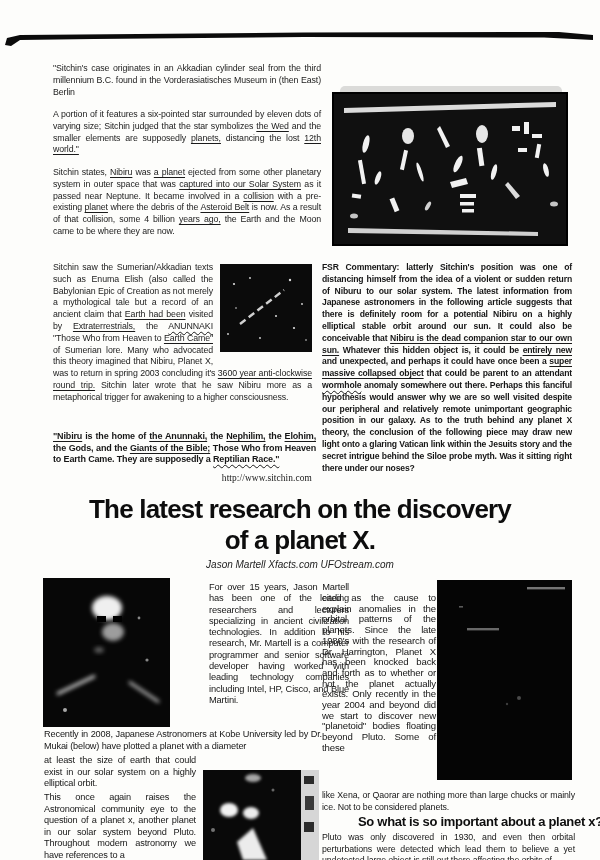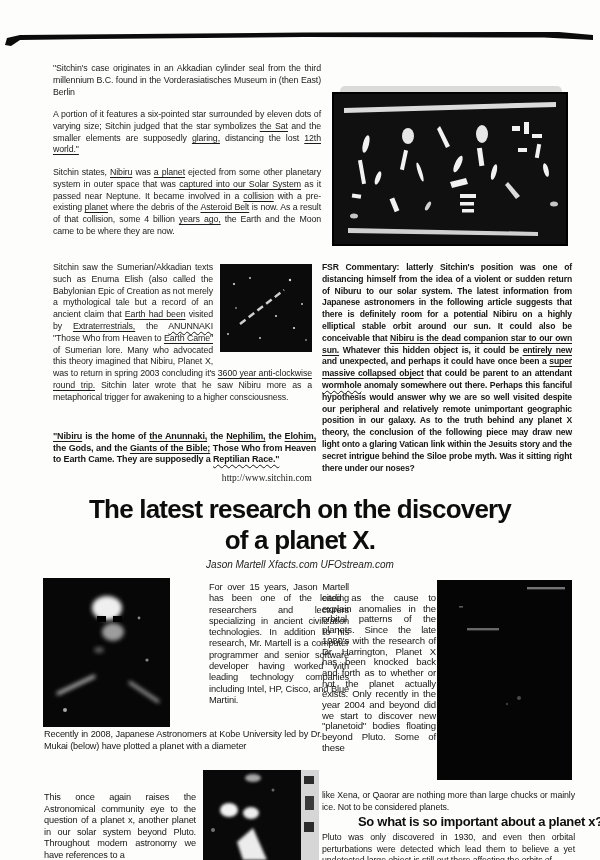--- a/index.html
+++ b/index.html
@@ -27,21 +27,21 @@
 <body>
 
 <div id="page">
 
   <svg class="abs" style="left:4px;top:28px;" width="592" height="20" viewBox="0 0 592 20">
     <path d="M1 17 L3 10 L16 7 L300 4.5 L555 4 L589 7 L589 12 L540 9.5 L300 9 L90 11 L16 12 L7 18 Z" fill="#0b0b0b"></path>
   </svg>
 
   <div class="abs txt" style="left:53px;top:63px;width:268px;">"Sitchin's case originates in an Akkadian cylinder seal from the third millennium B.C. found in the Vorderasiatisches Museum in (then East) Berlin</div>
 
-  <div class="abs txt" style="left:53px;top:109px;width:268px;"><span>A portion of it features a six-pointed star surrounded by eleven dots of varying size; Sitchin judged that the star symbolizes </span><span class="u1">the Sat</span><span> and the smaller elements are supposedly </span><span class="u1">glaring,</span><span> distancing the lost </span><span class="u1">12th world."</span></div>
+  <div class="abs txt" style="left:53px;top:109px;width:268px;"><span>A portion of it features a six-pointed star surrounded by eleven dots of varying size; Sitchin judged that the star symbolizes </span><span class="u1">the Wed</span><span> and the smaller elements are supposedly </span><span class="u1">planets,</span><span> distancing the lost </span><span class="u1">12th world."</span></div>
 
   <div class="abs txt" style="left:53px;top:167px;width:268px;"><span>Sitchin states, </span><span class="u1">Nibiru</span><span> was </span><span class="u1">a planet</span><span> ejected from some other planetary system in outer space that was </span><span class="u1">captured into our Solar System</span><span> as it passed near Neptune. It became involved in a </span><span class="u1">collision</span><span> with a pre-existing </span><span class="u1">planet</span><span> where the debris of the </span><span class="u1">Asteroid Belt</span><span> is now.  As a result of that collision, some 4 billion </span><span class="u1">years ago,</span><span> the Earth and the Moon came to be where they are now.</span></div>
 
   <svg class="abs imgbox" style="left:332px;top:86px;" width="236" height="164" viewBox="0 0 236 164">
     <rect x="8" y="0" width="222" height="12" rx="5" fill="#9b9b9b" opacity="0.35"></rect>
     <rect x="1" y="7" width="234" height="152" fill="#101010"></rect>
     <rect x="1" y="7" width="234" height="152" fill="none" stroke="#000" stroke-width="2"></rect>
     <g fill="#f2f2f2">
       <path d="M12 22 L224 16 L224 21 L12 27 Z" opacity="0.9"></path>
       <path d="M16 142 L206 146 L206 150 L16 147 Z" opacity="0.85"></path>
@@ -137,20 +137,21 @@
       <rect x="90" y="7" width="38" height="2.4" fill="#9a9a9a"></rect>
       <rect x="30" y="48" width="32" height="2.4" fill="#8a8a8a"></rect>
       <rect x="22" y="26" width="4" height="1.6" fill="#777"></rect>
     </g>
     <circle cx="82" cy="118" r="2" fill="#4a4a4a"></circle>
     <circle cx="70" cy="124" r="1.2" fill="#3d3d3d"></circle>
   </svg>
 
   <div class="abs kobe" style="left:44px;top:729px;width:278px;">Recently in 2008, Japanese Astronomers at Kobe University led by Dr. Mukai (below) have plotted a planet with a diameter</div>
 
+  <div class="abs kobe" style="left:44px;top:755px;width:152px;">at least the size of earth that could exist in our solar system on a highly elliptical orbit.</div>
 
   <div class="abs kobe" style="left:44px;top:792px;width:152px;">This once again raises the Astronomical community eye to the question of a planet x, another planet in our solar system beyond Pluto. Throughout modern astronomy we have references to a</div>
 
   <svg class="abs imgbox" style="left:203px;top:770px;" width="116" height="90" viewBox="0 0 116 90">
     <defs>
         <filter id="b2" x="-50%" y="-50%" width="200%" height="200%">
           <feGaussianBlur stdDeviation="1.8"></feGaussianBlur>
         </filter>
       </defs>
     <rect width="116" height="90" fill="#090909"></rect>

